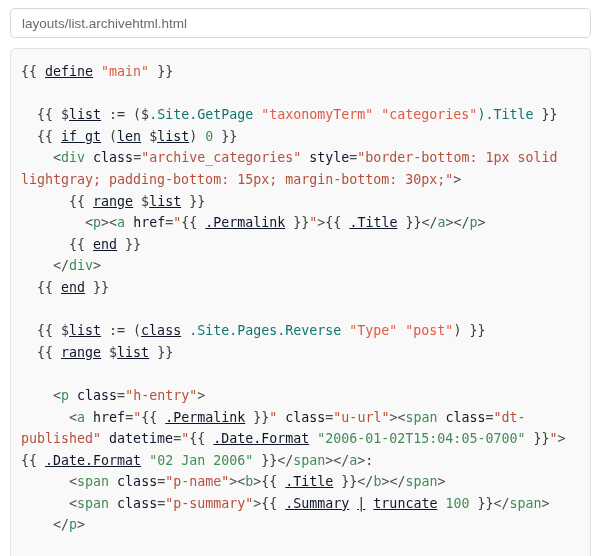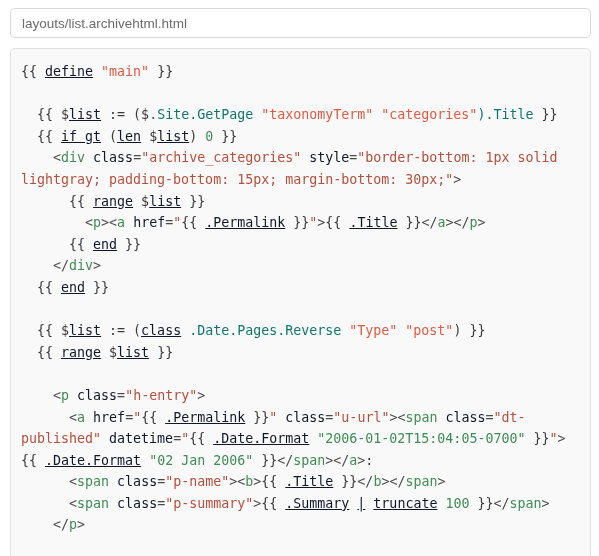--- a/index.html
+++ b/index.html
@@ -87,21 +87,21 @@
   <div class="code-panel">
     <pre class="code"><code><span class="t-plain">{{ </span><span class="t-kw">define</span><span class="t-plain"> </span><span class="t-gostr">"main"</span><span class="t-plain"> }}</span>
 <span class="blank"></span>  <span class="t-plain">{{ $</span><span class="t-kw">list</span><span class="t-plain"> := ($</span><span class="t-path">.Site.GetPage</span><span class="t-plain"> </span><span class="t-gostr">"taxonomyTerm"</span><span class="t-plain"> </span><span class="t-gostr">"categories"</span><span class="t-path">).Title</span><span class="t-plain"> }}</span>
   <span class="t-plain">{{ </span><span class="t-kw">if gt</span><span class="t-plain"> (</span><span class="t-kw">len</span><span class="t-plain"> $</span><span class="t-kw">list</span><span class="t-plain">) </span><span class="t-num">0</span><span class="t-plain"> }}</span>
     <span class="t-punc">&lt;</span><span class="t-tag">div</span><span class="t-plain"> </span><span class="t-attr">class</span><span class="t-punc">=</span><span class="t-val">"archive_categories"</span><span class="t-plain"> </span><span class="t-attr">style</span><span class="t-punc">=</span><span class="t-css">"border-bottom: 1px solid lightgray; padding-bottom: 15px; margin-bottom: 30px;"</span><span class="t-punc">&gt;</span>
       <span class="t-plain">{{ </span><span class="t-kw">range</span><span class="t-plain"> $</span><span class="t-kw">list</span><span class="t-plain"> }}</span>
         <span class="t-punc">&lt;</span><span class="t-tag">p</span><span class="t-punc">&gt;&lt;</span><span class="t-tag">a</span><span class="t-plain"> </span><span class="t-attr">href</span><span class="t-punc">=</span><span class="t-val">"</span><span class="t-plain">{{ </span><span class="t-kw">.Permalink</span><span class="t-plain"> }}</span><span class="t-val">"</span><span class="t-punc">&gt;</span><span class="t-plain">{{ </span><span class="t-kw">.Title</span><span class="t-plain"> }}</span><span class="t-punc">&lt;/</span><span class="t-tag">a</span><span class="t-punc">&gt;&lt;/</span><span class="t-tag">p</span><span class="t-punc">&gt;</span>
       <span class="t-plain">{{ </span><span class="t-kw">end</span><span class="t-plain"> }}</span>
     <span class="t-punc">&lt;/</span><span class="t-tag">div</span><span class="t-punc">&gt;</span>
   <span class="t-plain">{{ </span><span class="t-kw">end</span><span class="t-plain"> }}</span>
-<span class="blank"></span>  <span class="t-plain">{{ $</span><span class="t-kw">list</span><span class="t-plain"> := (</span><span class="t-kw">class</span><span class="t-path"> .Date.Pages.Reverse</span><span class="t-plain"> </span><span class="t-gostr">"Type"</span><span class="t-plain"> </span><span class="t-gostr">"post"</span><span class="t-plain">) }}</span>
+<span class="blank"></span>  <span class="t-plain">{{ $</span><span class="t-kw">list</span><span class="t-plain"> := (</span><span class="t-kw">class</span><span class="t-path"> .Site.Pages.Reverse</span><span class="t-plain"> </span><span class="t-gostr">"Type"</span><span class="t-plain"> </span><span class="t-gostr">"post"</span><span class="t-plain">) }}</span>
   <span class="t-plain">{{ </span><span class="t-kw">range</span><span class="t-plain"> $</span><span class="t-kw">list</span><span class="t-plain"> }}</span>
 <span class="blank"></span>    <span class="t-punc">&lt;</span><span class="t-tag">p</span><span class="t-plain"> </span><span class="t-attr">class</span><span class="t-punc">=</span><span class="t-val">"h-entry"</span><span class="t-punc">&gt;</span>
       <span class="t-punc">&lt;</span><span class="t-tag">a</span><span class="t-plain"> </span><span class="t-attr">href</span><span class="t-punc">=</span><span class="t-val">"</span><span class="t-plain">{{ </span><span class="t-kw">.Permalink</span><span class="t-plain"> }}</span><span class="t-val">"</span><span class="t-plain"> </span><span class="t-attr">class</span><span class="t-punc">=</span><span class="t-val">"u-url"</span><span class="t-punc">&gt;&lt;</span><span class="t-tag">span</span><span class="t-plain"> </span><span class="t-attr">class</span><span class="t-punc">=</span><span class="t-val">"dt-published"</span><span class="t-plain"> </span><span class="t-attr">datetime</span><span class="t-punc">=</span><span class="t-val">"</span><span class="t-plain">{{ </span><span class="t-kw">.Date.Format</span><span class="t-plain"> </span><span class="t-num">"2006-01-02T15:04:05-0700"</span><span class="t-plain"> }}</span><span class="t-val">"</span><span class="t-punc">&gt;</span><span class="t-plain">{{ </span><span class="t-kw">.Date.Format</span><span class="t-plain"> </span><span class="t-num">"02 Jan 2006"</span><span class="t-plain"> }}</span><span class="t-punc">&lt;/</span><span class="t-tag">span</span><span class="t-punc">&gt;&lt;/</span><span class="t-tag">a</span><span class="t-punc">&gt;</span><span class="t-plain">:</span>
       <span class="t-punc">&lt;</span><span class="t-tag">span</span><span class="t-plain"> </span><span class="t-attr">class</span><span class="t-punc">=</span><span class="t-val">"p-name"</span><span class="t-punc">&gt;&lt;</span><span class="t-tag">b</span><span class="t-punc">&gt;</span><span class="t-plain">{{ </span><span class="t-kw">.Title</span><span class="t-plain"> }}</span><span class="t-punc">&lt;/</span><span class="t-tag">b</span><span class="t-punc">&gt;&lt;/</span><span class="t-tag">span</span><span class="t-punc">&gt;</span>
       <span class="t-punc">&lt;</span><span class="t-tag">span</span><span class="t-plain"> </span><span class="t-attr">class</span><span class="t-punc">=</span><span class="t-val">"p-summary"</span><span class="t-punc">&gt;</span><span class="t-plain">{{ </span><span class="t-kw">.Summary</span><span class="t-plain"> </span><span class="t-kw">|</span><span class="t-plain"> </span><span class="t-kw">truncate</span><span class="t-plain"> </span><span class="t-num">100</span><span class="t-plain"> }}</span><span class="t-punc">&lt;/</span><span class="t-tag">span</span><span class="t-punc">&gt;</span>
     <span class="t-punc">&lt;/</span><span class="t-tag">p</span><span class="t-punc">&gt;</span>
 <span class="blank"></span>  </code></pre>
   </div>
 
 </div>

